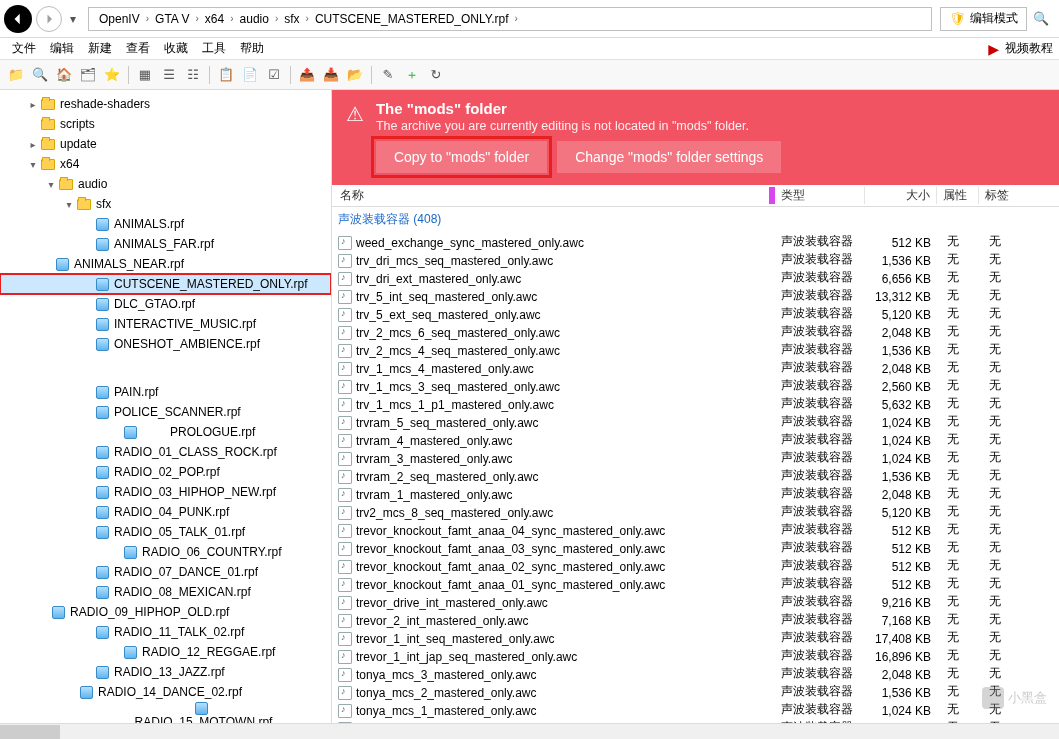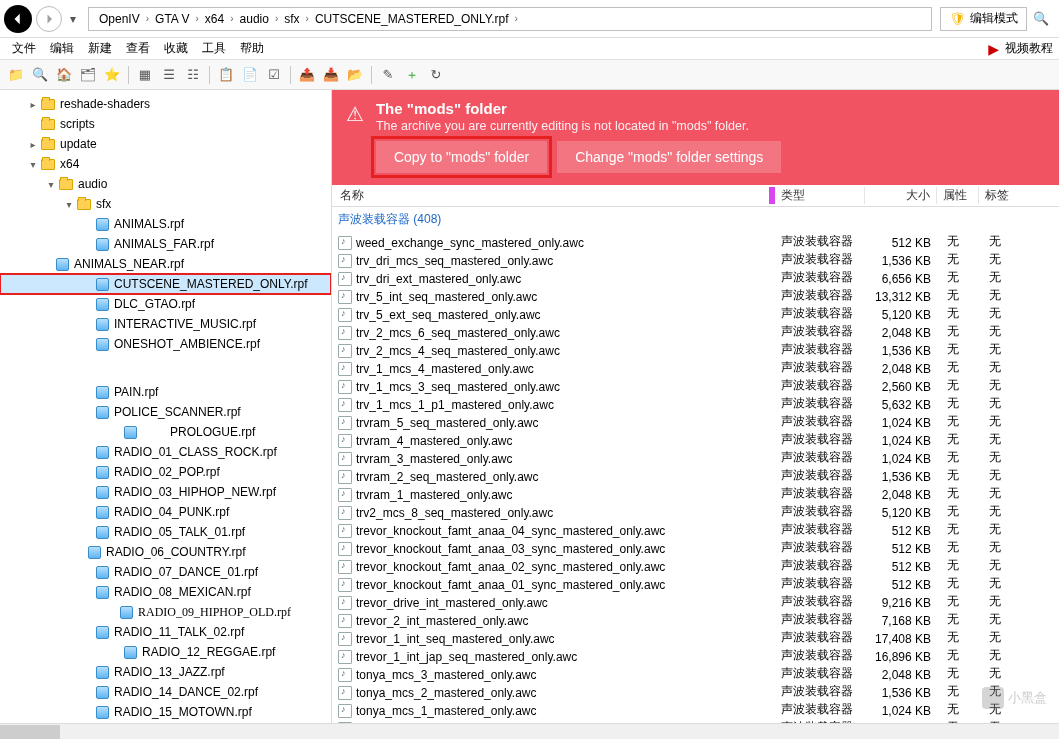--- a/index.html
+++ b/index.html
@@ -300,42 +300,42 @@
         </span>
         <span>RADIO_04_PUNK.rpf</span>
       </div>
       <div class="tree-row" style="padding-left: 80px;">
         <span class="tw"></span>
         <span class="ticon">
           <span class="rpf-ico"></span>
         </span>
         <span>RADIO_05_TALK_01.rpf</span>
       </div>
-      <div class="tree-row" style="padding-left: 72px;">
+      <div class="tree-row" style="padding-left: 108px;">
         <span class="tw"></span>
         <span class="ticon">
           <span class="rpf-ico"></span>
         </span>
         <span>RADIO_06_COUNTRY.rpf</span>
       </div>
       <div class="tree-row" style="padding-left: 80px;">
         <span class="tw"></span>
         <span class="ticon">
           <span class="rpf-ico"></span>
         </span>
         <span>RADIO_07_DANCE_01.rpf</span>
       </div>
       <div class="tree-row" style="padding-left: 80px;">
         <span class="tw"></span>
         <span class="ticon">
           <span class="rpf-ico"></span>
         </span>
         <span>RADIO_08_MEXICAN.rpf</span>
       </div>
-      <div class="tree-row" style="padding-left: 104px; font-family: Liberation Serif, serif;">
+      <div class="tree-row" style="padding-left: 36px;">
         <span class="tw"></span>
         <span class="ticon">
           <span class="rpf-ico"></span>
         </span>
         <span>RADIO_09_HIPHOP_OLD.rpf</span>
       </div>
       <div class="tree-row" style="padding-left: 80px;">
         <span class="tw"></span>
         <span class="ticon">
           <span class="rpf-ico"></span>
@@ -349,28 +349,28 @@
         </span>
         <span>RADIO_12_REGGAE.rpf</span>
       </div>
       <div class="tree-row" style="padding-left: 80px;">
         <span class="tw"></span>
         <span class="ticon">
           <span class="rpf-ico"></span>
         </span>
         <span>RADIO_13_JAZZ.rpf</span>
       </div>
-      <div class="tree-row" style="padding-left: 80px;">
+      <div class="tree-row" style="padding-left: 64px;">
         <span class="tw"></span>
         <span class="ticon">
           <span class="rpf-ico"></span>
         </span>
         <span>RADIO_14_DANCE_02.rpf</span>
       </div>
-      <div class="tree-row" style="padding-left: 80px;">
+      <div class="tree-row" style="padding-left: 80px; flex-direction: column;">
         <span class="tw"></span>
         <span class="ticon">
           <span class="rpf-ico"></span>
         </span>
         <span>RADIO_15_MOTOWN.rpf</span>
       </div>
       <div class="tree-row" style="padding-left: 80px;">
         <span class="tw"></span>
         <span class="ticon">
           <span class="rpf-ico"></span>

